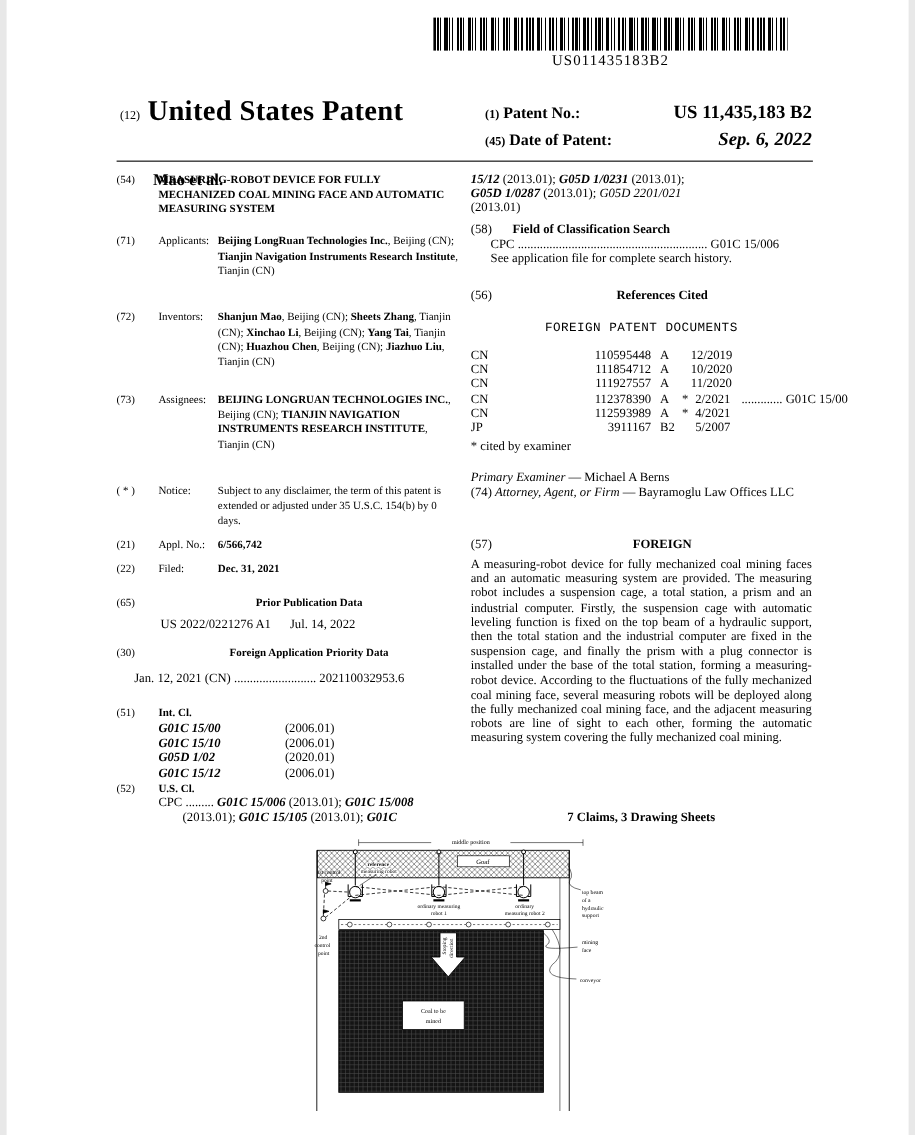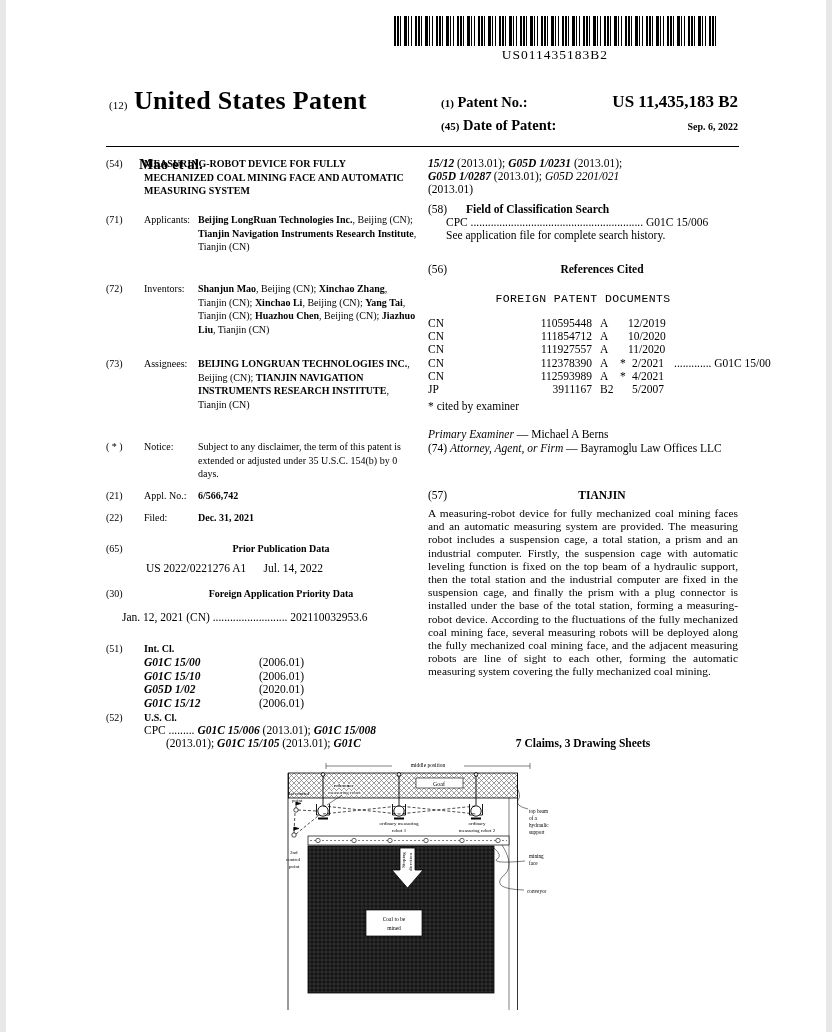--- a/index.html
+++ b/index.html
@@ -11,21 +11,21 @@
     background:repeating-linear-gradient(90deg,#000 0 2px,#fff 2px 3px,#000 3px 5px,#fff 5px 6px,#000 6px 7px,#fff 7px 10px,#000 10px 13px,#fff 13px 14px,#000 14px 15px,#fff 15px 17px,#000 17px 18px,#fff 18px 21px);}
   .barcode-text{left:388px;top:47px;width:322px;text-align:center;font-size:13.5px;letter-spacing:1px;}
   
   .h-num{font-size:11px;}
   .h-title{left:128px;top:86px;font-size:26px;font-weight:bold;letter-spacing:0.3px;}
   .h-num12{left:103px;top:99px;}
   .h-authors{left:133px;top:119px;font-size:15px;font-weight:bold;margin-top:37px;}
   .h-right{left:435px;top:92px;width:297px;font-size:14.5px;font-weight:bold;}
   .h-row{display:flex;justify-content:space-between;align-items:baseline;margin-bottom:5px;}
   .h-patno{font-size:17px;}
-  .h-date{font-size:10px;}
+  .h-date{font-size:17px;font-style:italic;}
   .rule{left:100px;top:146px;width:633px;height:0;border-top:1.6px solid #000;}
   
   .entry{left:100px;width:312px;display:grid;grid-template-columns:38px 1fr;
          font-size:10px;line-height:13.5px;}
   .entry3{grid-template-columns:38px 54px 1fr;}
   .enum{white-space:nowrap;}
   .b{font-weight:bold;}
   .i{font-style:italic;}
   .bi{font-weight:bold;font-style:italic;}
   .ehead{text-align:center;font-weight:bold;}
@@ -82,21 +82,21 @@
 
   <div class="abs entry entry3" style="top:213px">
     <span class="enum">(71)</span>
     <span>Applicants:</span>
     <div><span class="b">Beijing LongRuan Technologies Inc.</span><span>, Beijing (CN); </span><span class="b">Tianjin Navigation Instruments Research Institute</span><span>, Tianjin (CN)</span></div>
   </div>
 
   <div class="abs entry entry3" style="top:282px">
     <span class="enum">(72)</span>
     <span>Inventors:</span>
-    <div><span class="b">Shanjun Mao</span><span>, Beijing (CN); </span><span class="b">Xinchao Zhang</span><span>, Tianjin (CN); </span><span class="b">Xinchao Li</span><span>, Beijing (CN); </span><span class="b">Yang Tai</span><span>, Tianjin (CN); </span><span class="b">Huazhou Chen</span><span>, Beijing (CN); </span><span class="b">Jiazhuo Liu</span><span>, Tianjin (CN)</span></div>
+    <div><span class="b">Shanjun Mao</span><span>, Beijing (CN); </span><span class="b">Sheets Zhang</span><span>, Tianjin (CN); </span><span class="b">Xinchao Li</span><span>, Beijing (CN); </span><span class="b">Yang Tai</span><span>, Tianjin (CN); </span><span class="b">Huazhou Chen</span><span>, Beijing (CN); </span><span class="b">Jiazhuo Liu</span><span>, Tianjin (CN)</span></div>
   </div>
 
   <div class="abs entry entry3" style="top:357px">
     <span class="enum">(73)</span>
     <span>Assignees:</span>
     <div><span class="b">BEIJING LONGRUAN TECHNOLOGIES INC.</span><span>, Beijing (CN); </span><span class="b">TIANJIN NAVIGATION INSTRUMENTS RESEARCH INSTITUTE</span><span>, Tianjin (CN)</span></div>
   </div>
 
   <div class="abs entry entry3" style="top:440px">
     <span class="enum">( * )</span>
@@ -226,21 +226,21 @@
       </div>
   </div>
 
   <div class="abs rcol" style="top:400px">* cited by examiner</div>
 
   <div class="abs rcol" style="top:428px"><span class="i">Primary Examiner</span><span> — Michael A Berns</span></div>
   <div class="abs rcol" style="top:442px"><span>(74) </span><span class="i">Attorney, Agent, or Firm</span><span> — Bayramoglu Law Offices LLC</span></div>
 
   <div class="abs rcol" style="top:489px;display:grid;grid-template-columns:38px 1fr">
     <span class="enum">(57)</span>
-    <div class="ehead">TIANJIN</div>
+    <div class="ehead">FOREIGN</div>
   </div>
   <div class="abs rcol just" style="top:507px;font-size:11.4px;line-height:13.2px">A measuring-robot device for fully mechanized coal mining faces and an automatic measuring system are provided. The measuring robot includes a suspension cage, a total station, a prism and an industrial computer. Firstly, the suspension cage with automatic leveling function is fixed on the top beam of a hydraulic support, then the total station and the industrial computer are fixed in the suspension cage, and finally the prism with a plug connector is installed under the base of the total station, forming a measuring-robot device. According to the fluctuations of the fully mechanized coal mining face, several measuring robots will be deployed along the fully mechanized coal mining face, and the adjacent measuring robots are line of sight to each other, forming the automatic measuring system covering the fully mechanized coal mining.</div>
 
   <div class="abs rcol center b" style="top:737px">7 Claims, 3 Drawing Sheets</div>
 
   <svg class="abs fig" width="292" height="256" viewBox="0 0 292 256">
     <defs>
       <pattern id="goafH" width="5" height="5" patternUnits="userSpaceOnUse">
         <rect width="5" height="5" fill="#fff"></rect>
         <path d="M0,0 L5,5 M0,5 L5,0" stroke="#777" stroke-width="0.7"></path>

